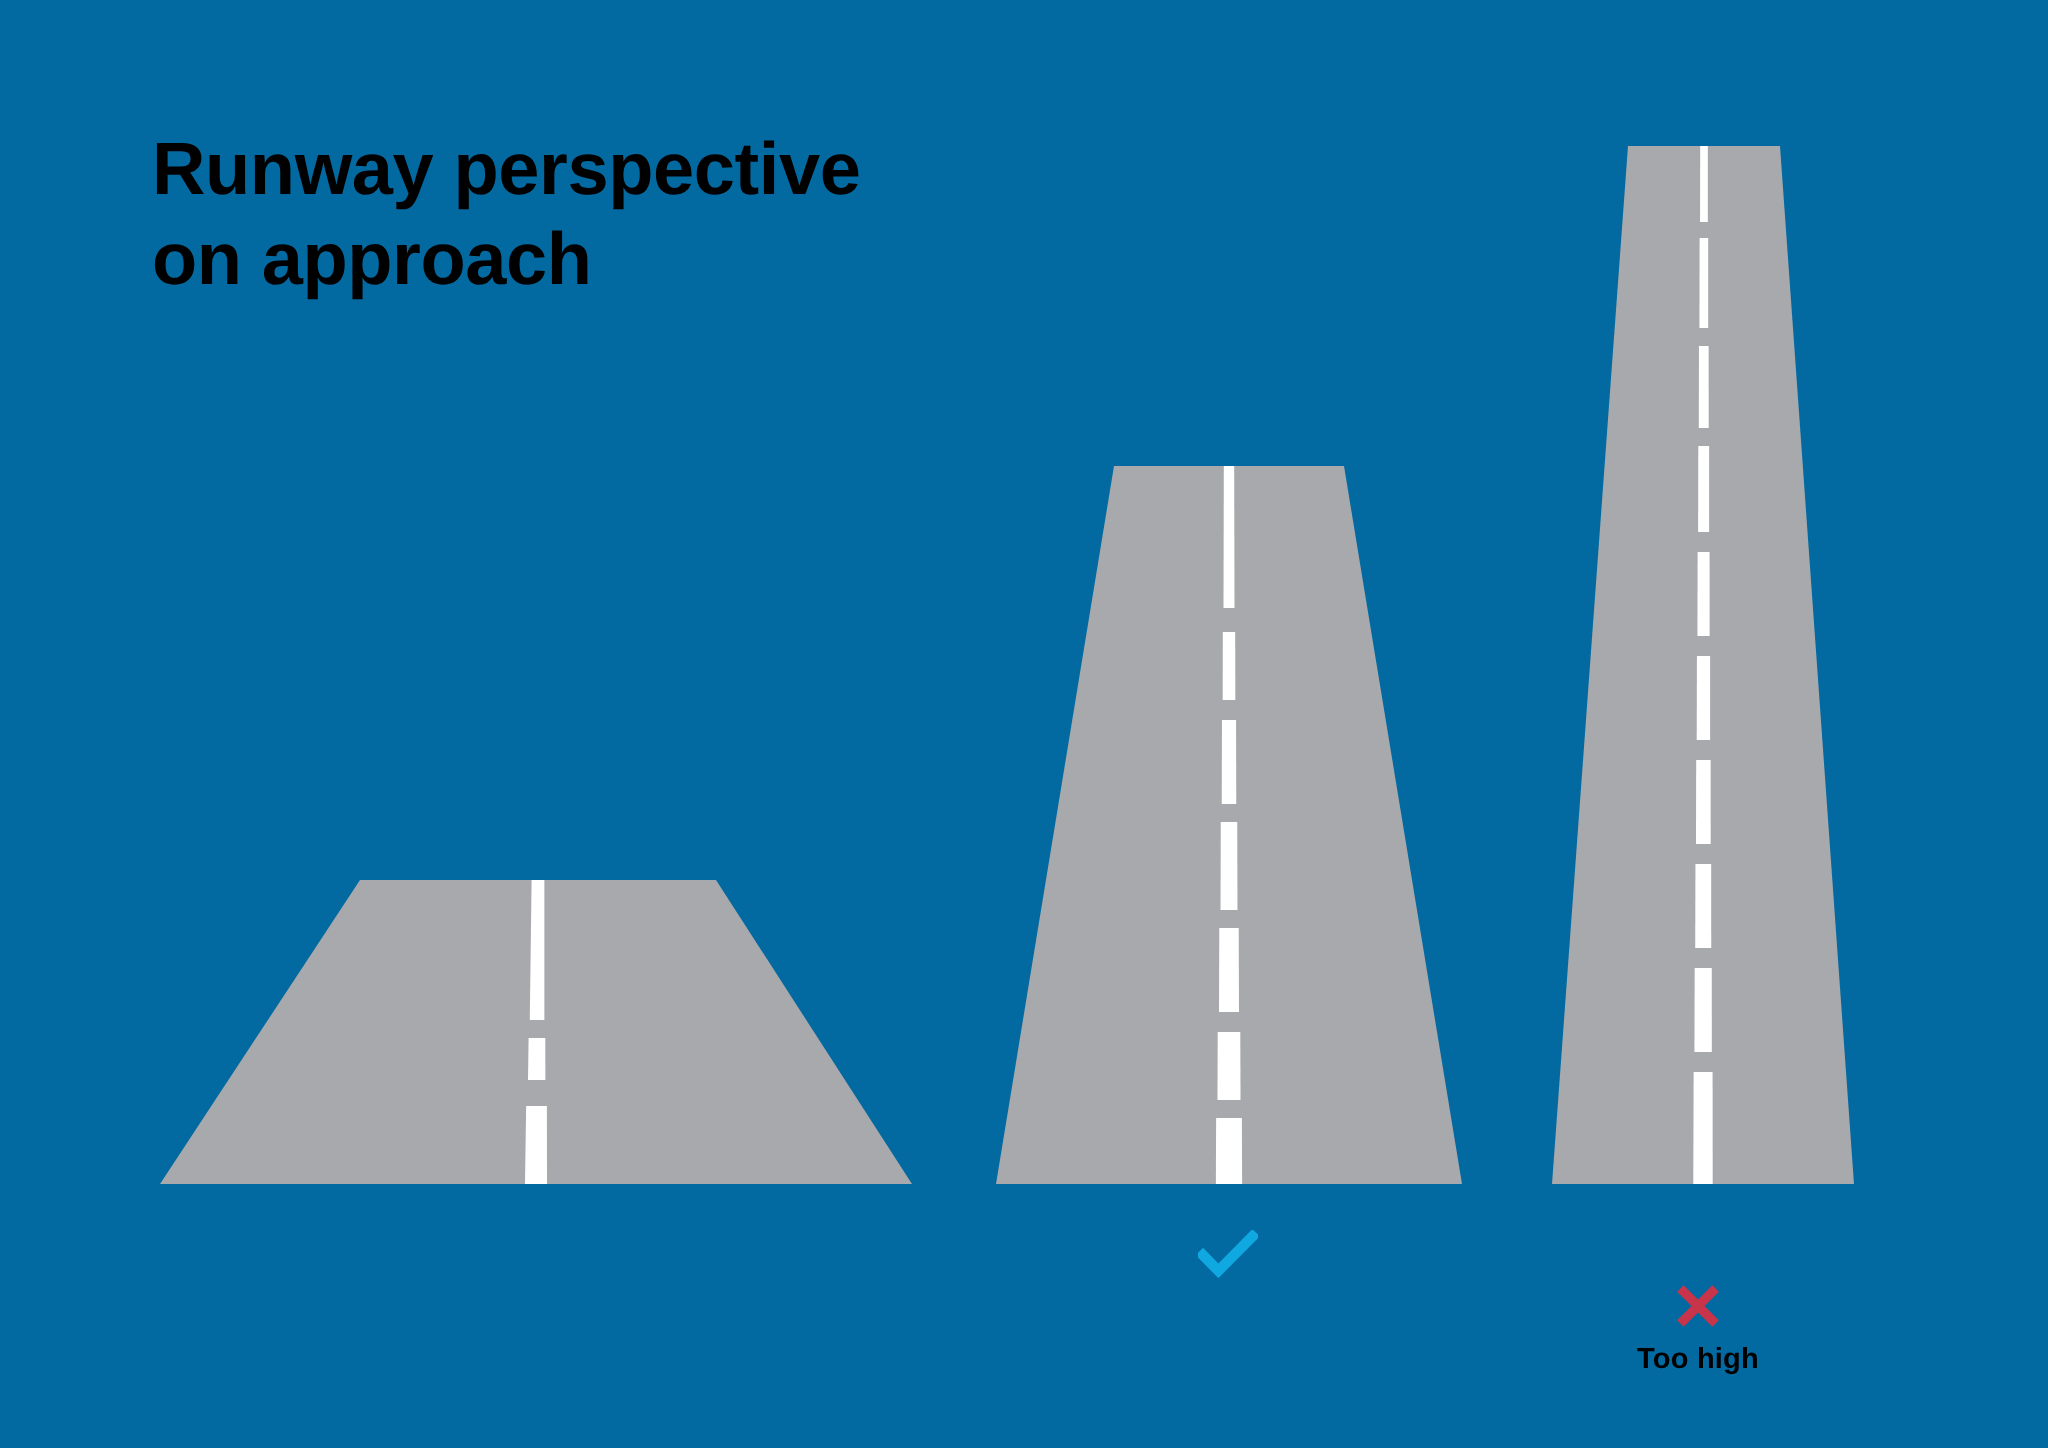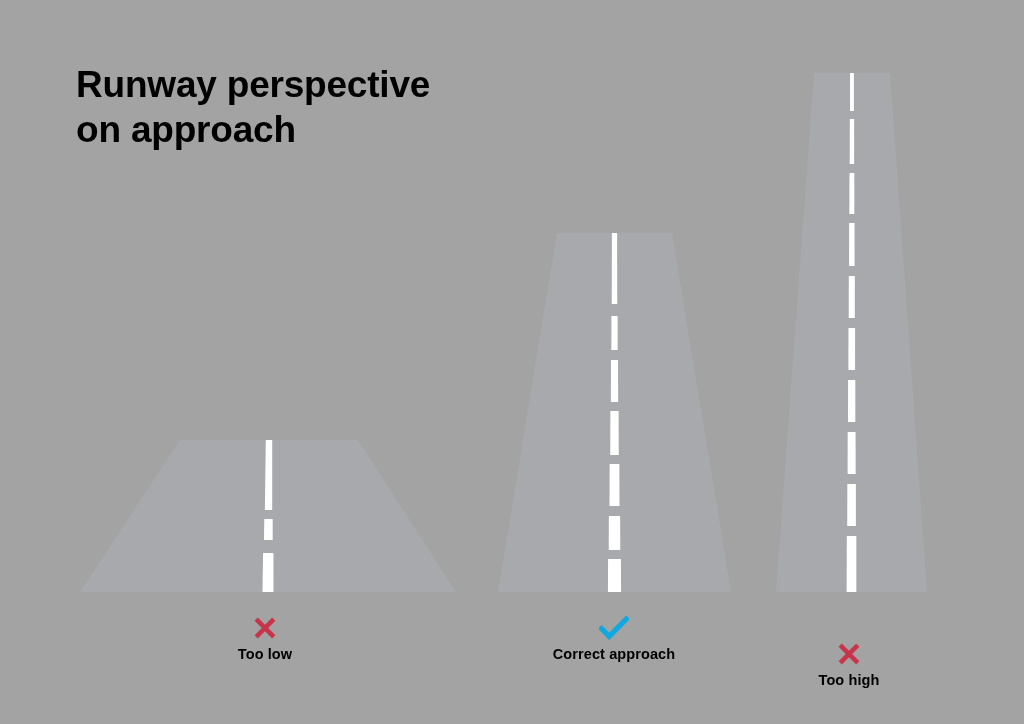--- a/index.html
+++ b/index.html
@@ -8,21 +8,21 @@
     padding: 0;
     background: #ffffff;
   }
   body {
     font-family: "Liberation Sans", "DejaVu Sans", sans-serif;
   }
   .canvas {
     position: relative;
     width: 1024px;
     height: 724px;
-    background: #a3a3a3;
+    background: #0369a1;
     overflow: hidden;
   }
   .title {
     position: absolute;
     left: 76px;
     top: 62px;
     width: 480px;
     font-size: 37px;
     line-height: 1.22;
     font-weight: 700;
@@ -96,32 +96,25 @@
         <polygon points="849.1558411925768,223 854.5551414663827,223 854.5709486867459,266 849.057182334449,266" fill="#ffffff"></polygon>
         <polygon points="848.8126229591319,276 854.7962402393266,276 854.8161520129804,318 848.7117863299868,318" fill="#ffffff"></polygon>
         <polygon points="848.460625190143,328 855.0480453300881,328 855.0724292668086,370 848.3553163979312,370" fill="#ffffff"></polygon>
         <polygon points="848.0975534935604,380 855.3109243484433,380 855.3397804482304,422 847.9877725382821,422" fill="#ffffff"></polygon>
         <polygon points="847.7234078693845,432 855.584877294392,432 855.6182055572457,474 847.6091547510395,474" fill="#ffffff"></polygon>
         <polygon points="847.3381883176148,484 855.8699041679342,484 855.9077045938546,526 847.2194630362034,526" fill="#ffffff"></polygon>
         <polygon points="846.8172447013487,536 856.290655105973,536 856.35,592 846.65,592" fill="#ffffff"></polygon>
       </g>
     </svg>
 
-  <div class="caption-block" id="cap-0">
-    <span class="mark" id="mark-0"><svg width="24" height="24" viewBox="0 0 24 24" aria-hidden="true">
-          <path d="M3.2 3.2 L20.8 20.8 M20.8 3.2 L3.2 20.8" fill="none" stroke="#c8354b" stroke-width="4.6" stroke-linecap="butt"></path>
-        </svg></span>
-    <span class="caption-label">Too low</span>
-  </div>
 
   <div class="caption-block" id="cap-1">
     <span class="mark" id="mark-1"><svg width="30" height="24" viewBox="0 0 30 24" aria-hidden="true">
           <path d="M2.5 12.6 L10.2 20.4 L27.2 3.2" fill="none" stroke="#0fa8e0" stroke-width="5.2" stroke-linecap="square" stroke-linejoin="miter"></path>
         </svg></span>
-    <span class="caption-label">Correct approach</span>
   </div>
 
   <div class="caption-block" id="cap-2">
     <span class="mark" id="mark-2"><svg width="24" height="24" viewBox="0 0 24 24" aria-hidden="true">
           <path d="M3.2 3.2 L20.8 20.8 M20.8 3.2 L3.2 20.8" fill="none" stroke="#c8354b" stroke-width="4.6" stroke-linecap="butt"></path>
         </svg></span>
     <span class="caption-label">Too high</span>
   </div>
 
 </div>

